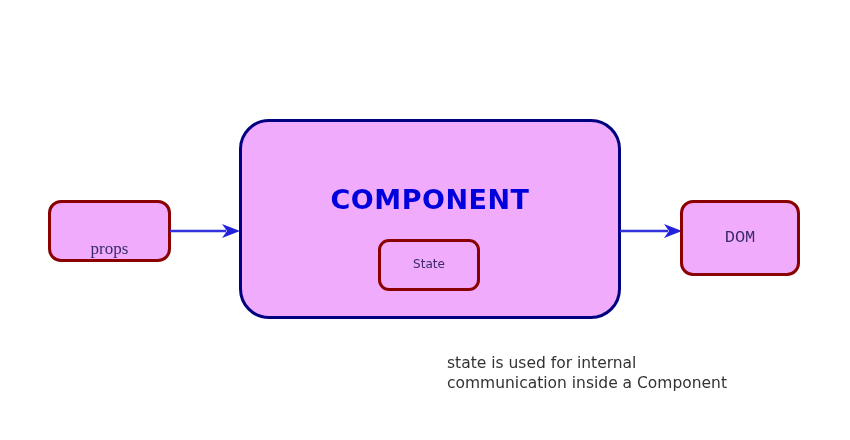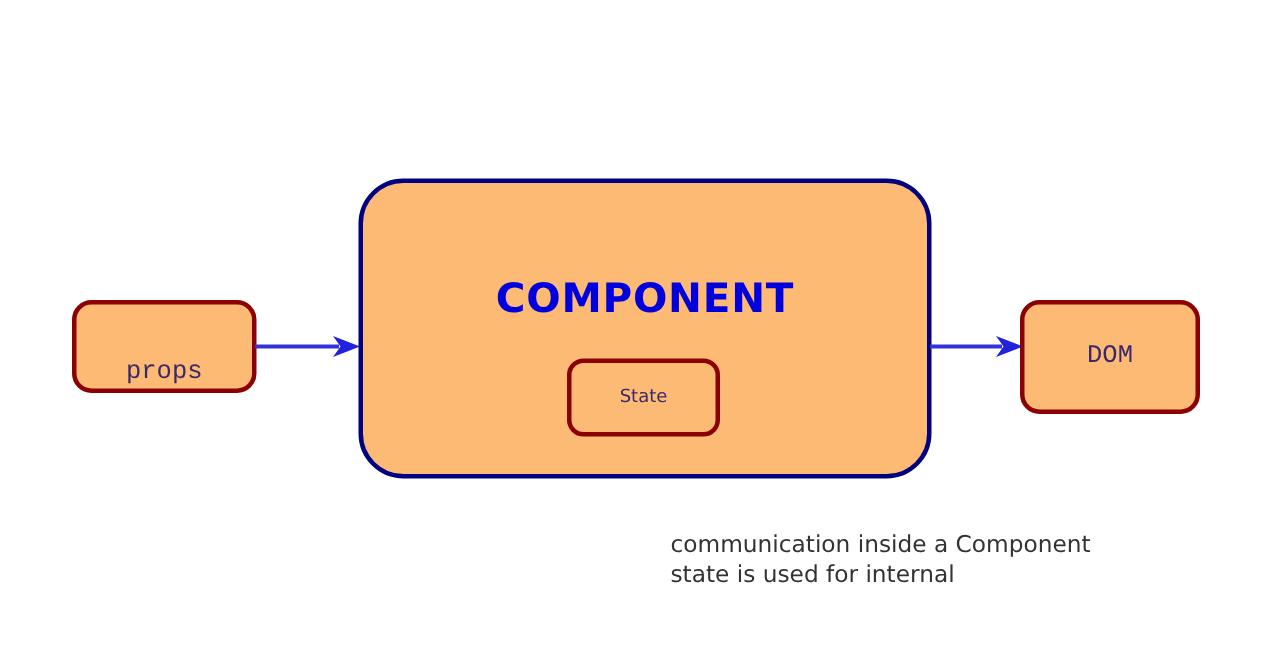--- a/index.html
+++ b/index.html
@@ -15,41 +15,41 @@
     width: 850px;
     height: 440px;
     background: #ffffff;
     overflow: hidden;
   }
 
   
   .node {
     position: absolute;
     box-sizing: border-box;
-    background: #fdba74;
+    background: #f0abfc;
     display: flex;
     align-items: center;
     justify-content: center;
     text-align: center;
     line-height: 1.15;
   }
 
   
   #props-node {
     left: 48px;
     top: 200px;
     width: 123px;
     height: 62px;
     border: 3px solid #8b0000;
     border-radius: 13px;
   }
   #props-node .node-label {
     color: #3a2a6a;
     font-size: 17px;
-    font-family: Liberation Mono, monospace;
+    font-family: Liberation Serif, serif;
     margin-top: 36px;
   }
 
   
   #dom-node {
     left: 680px;
     top: 200px;
     width: 120px;
     height: 76px;
     border: 3px solid #8b0000;
@@ -160,17 +160,17 @@
       <line x1="0" y1="9" x2="48" y2="9" stroke="#3333dd" stroke-width="2.6"></line>
       <polygon points="44,2 62,9 44,16 49,9" fill="#2222dd"></polygon>
     </svg>
   </div>
 
   <div class="node" id="dom-node">
     <span class="node-label">DOM</span>
   </div>
 
   <div id="caption">
+    <span class="caption-line">state is used for internal</span>
     <span class="caption-line">communication inside a Component</span>
-    <span class="caption-line">state is used for internal</span>
   </div>
 
 </div>
 
 </body></html>

